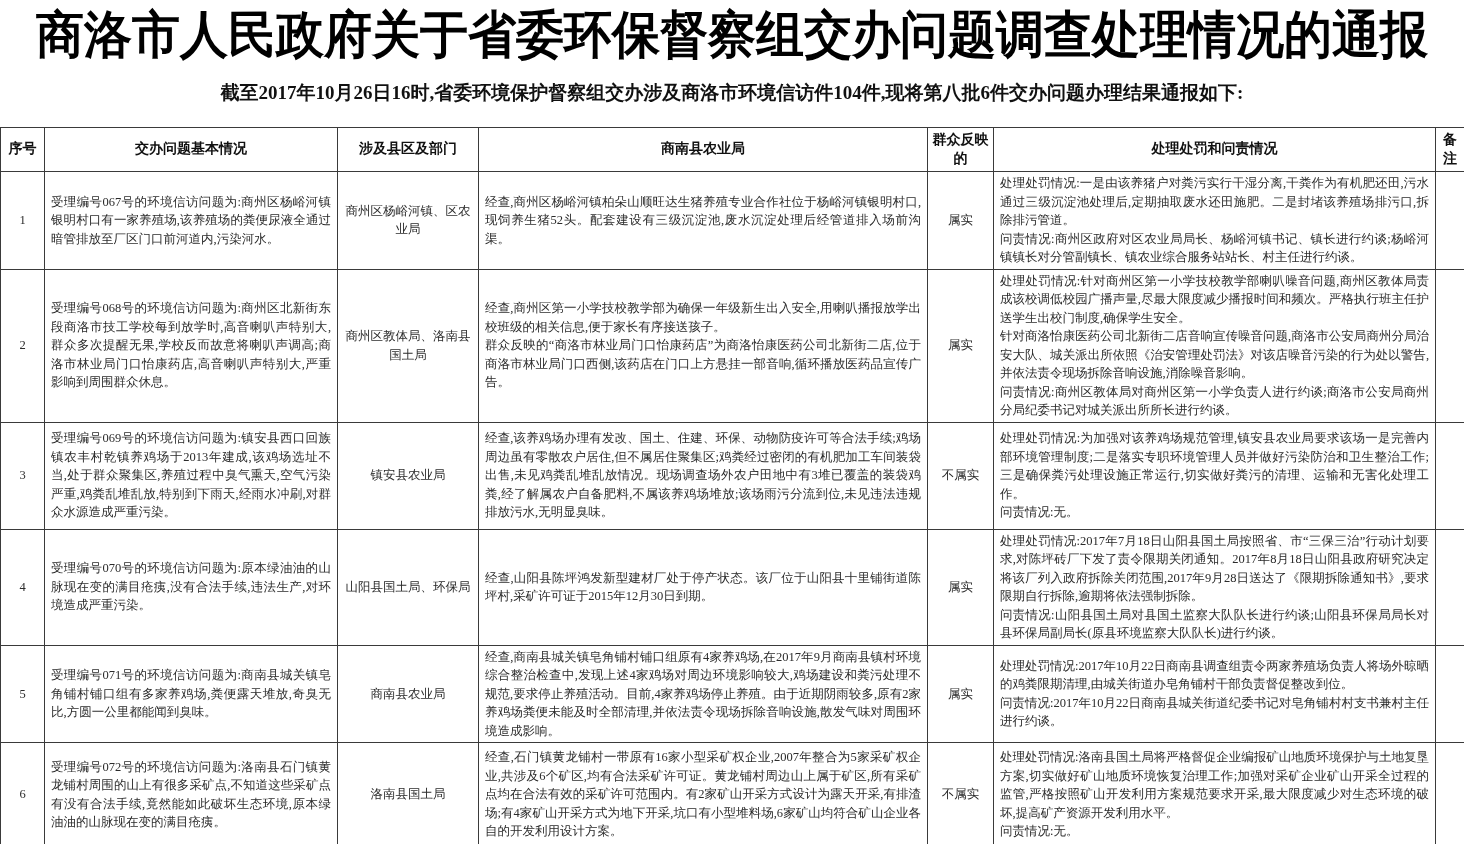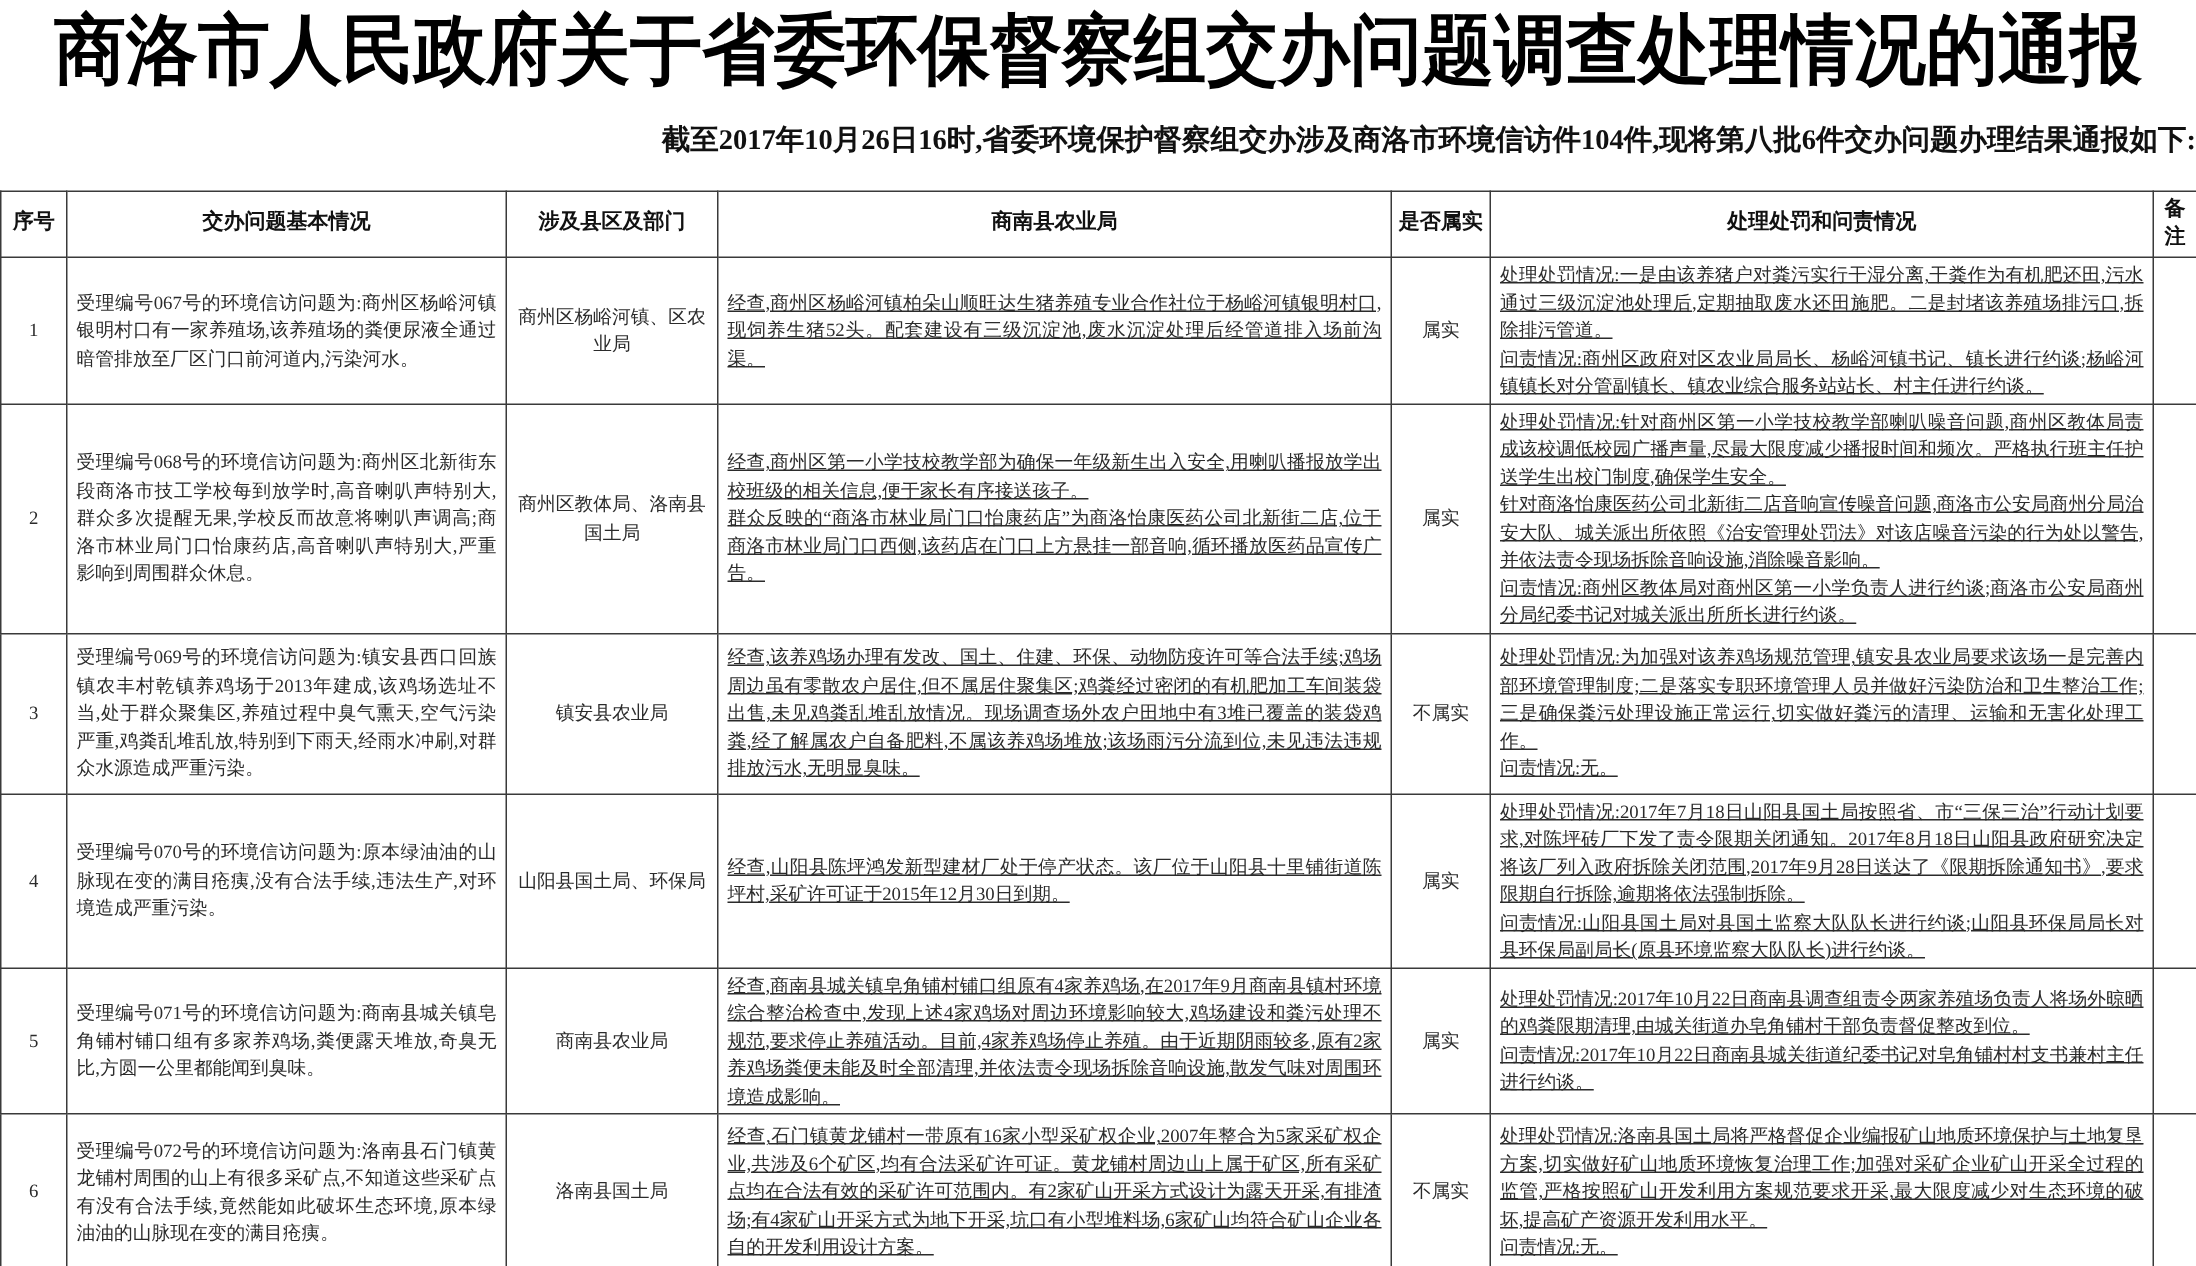--- a/index.html
+++ b/index.html
@@ -19,21 +19,21 @@
     line-height: 62px;
     text-align: center;
     letter-spacing: 0px;
     color: #000;
     transform: scaleY(1.06);
     transform-origin: top center;
     white-space: nowrap;
   }
   .subtitle {
     margin-top: 16px;
-    text-align: right;
+    text-align: center;
     font-size: 19px;
     font-weight: bold;
     color: #111;
   }
 
   table.report {
     margin-top: 21px;
     width: 1464px;
     border-collapse: collapse;
     table-layout: fixed;
@@ -48,21 +48,21 @@
   }
   table.report th {
     font-size: 14px;
     font-weight: bold;
     text-align: center;
     color: #111;
     padding: 3px 2px;
   }
   td.center { text-align: center; }
   td.just { text-align: justify; }
-  .multi { white-space: pre-line; text-decoration: underline; }
+  .multi { white-space: pre-line; }
 
   tr.hdr { height: 27px; }
   tr.r1 { height: 92px; }
   tr.r2 { height: 152px; }
   tr.r3 { height: 107px; }
   tr.r4 { height: 112px; }
   tr.r5 { height: 97px; }
   tr.r6 { height: 104px; }
 </style>
 </head>
@@ -82,21 +82,21 @@
       <col style="width:66px">
       <col style="width:442px">
       <col style="width:29px">
     </colgroup>
     <thead>
       <tr class="hdr">
         <th>序号</th>
         <th>交办问题基本情况</th>
         <th>涉及县区及部门</th>
         <th>商南县农业局</th>
-        <th>是否属实</th>
+        <th>群众反映的</th>
         <th>处理处罚和问责情况</th>
         <th>备注</th>
       </tr>
     </thead>
     <tbody>
       <tr class="r1">
         <td class="center">1</td>
         <td class="just">受理编号067号的环境信访问题为:商州区杨峪河镇银明村口有一家养殖场,该养殖场的粪便尿液全通过暗管排放至厂区门口前河道内,污染河水。</td>
         <td class="center">商州区杨峪河镇、区农业局</td>
         <td class="just multi">经查,商州区杨峪河镇柏朵山顺旺达生猪养殖专业合作社位于杨峪河镇银明村口,现饲养生猪52头。配套建设有三级沉淀池,废水沉淀处理后经管道排入场前沟渠。</td>

